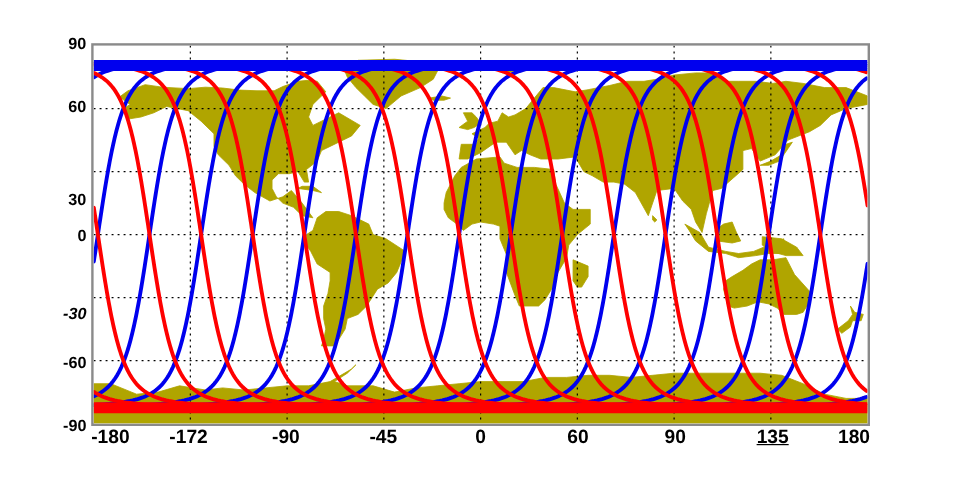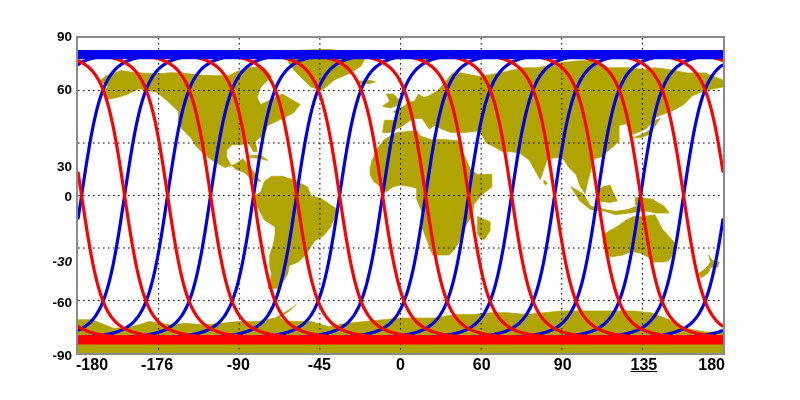--- a/index.html
+++ b/index.html
@@ -147,21 +147,21 @@
       <div class="ytick" style="top: 0px;">90</div>
       <div class="ytick" style="top: 53.1667px;">60</div>
       <div class="ytick" style="top: 113px; margin-top: 17px;">30</div>
       <div class="ytick" style="top: 159.5px;">0</div>
       <div class="ytick" style="top: 225px; font-style: italic;">-30</div>
       <div class="ytick" style="top: 265.833px;">-60</div>
       <div class="ytick" style="top: 319px;">-90</div>
     </div>
   <div id="x-axis">
       <div class="xtick" style="transform: translateX(0px); left: 0px;">-180</div>
-      <div class="xtick" style="left: 81.125px;">-176</div>
+      <div class="xtick" style="left: 81.125px;">-172</div>
       <div class="xtick" style="left: 162.25px;">-90</div>
       <div class="xtick" style="left: 243.375px;">-45</div>
       <div class="xtick" style="left: 324.5px;">0</div>
       <div class="xtick" style="left: 405.625px;">60</div>
       <div class="xtick" style="left: 486.75px;">90</div>
       <div class="xtick" style="left: 567.875px; text-decoration: underline;">135</div>
       <div class="xtick" style="transform: translateX(-100%); left: 649px;">180</div>
     </div>
 
 </div>

